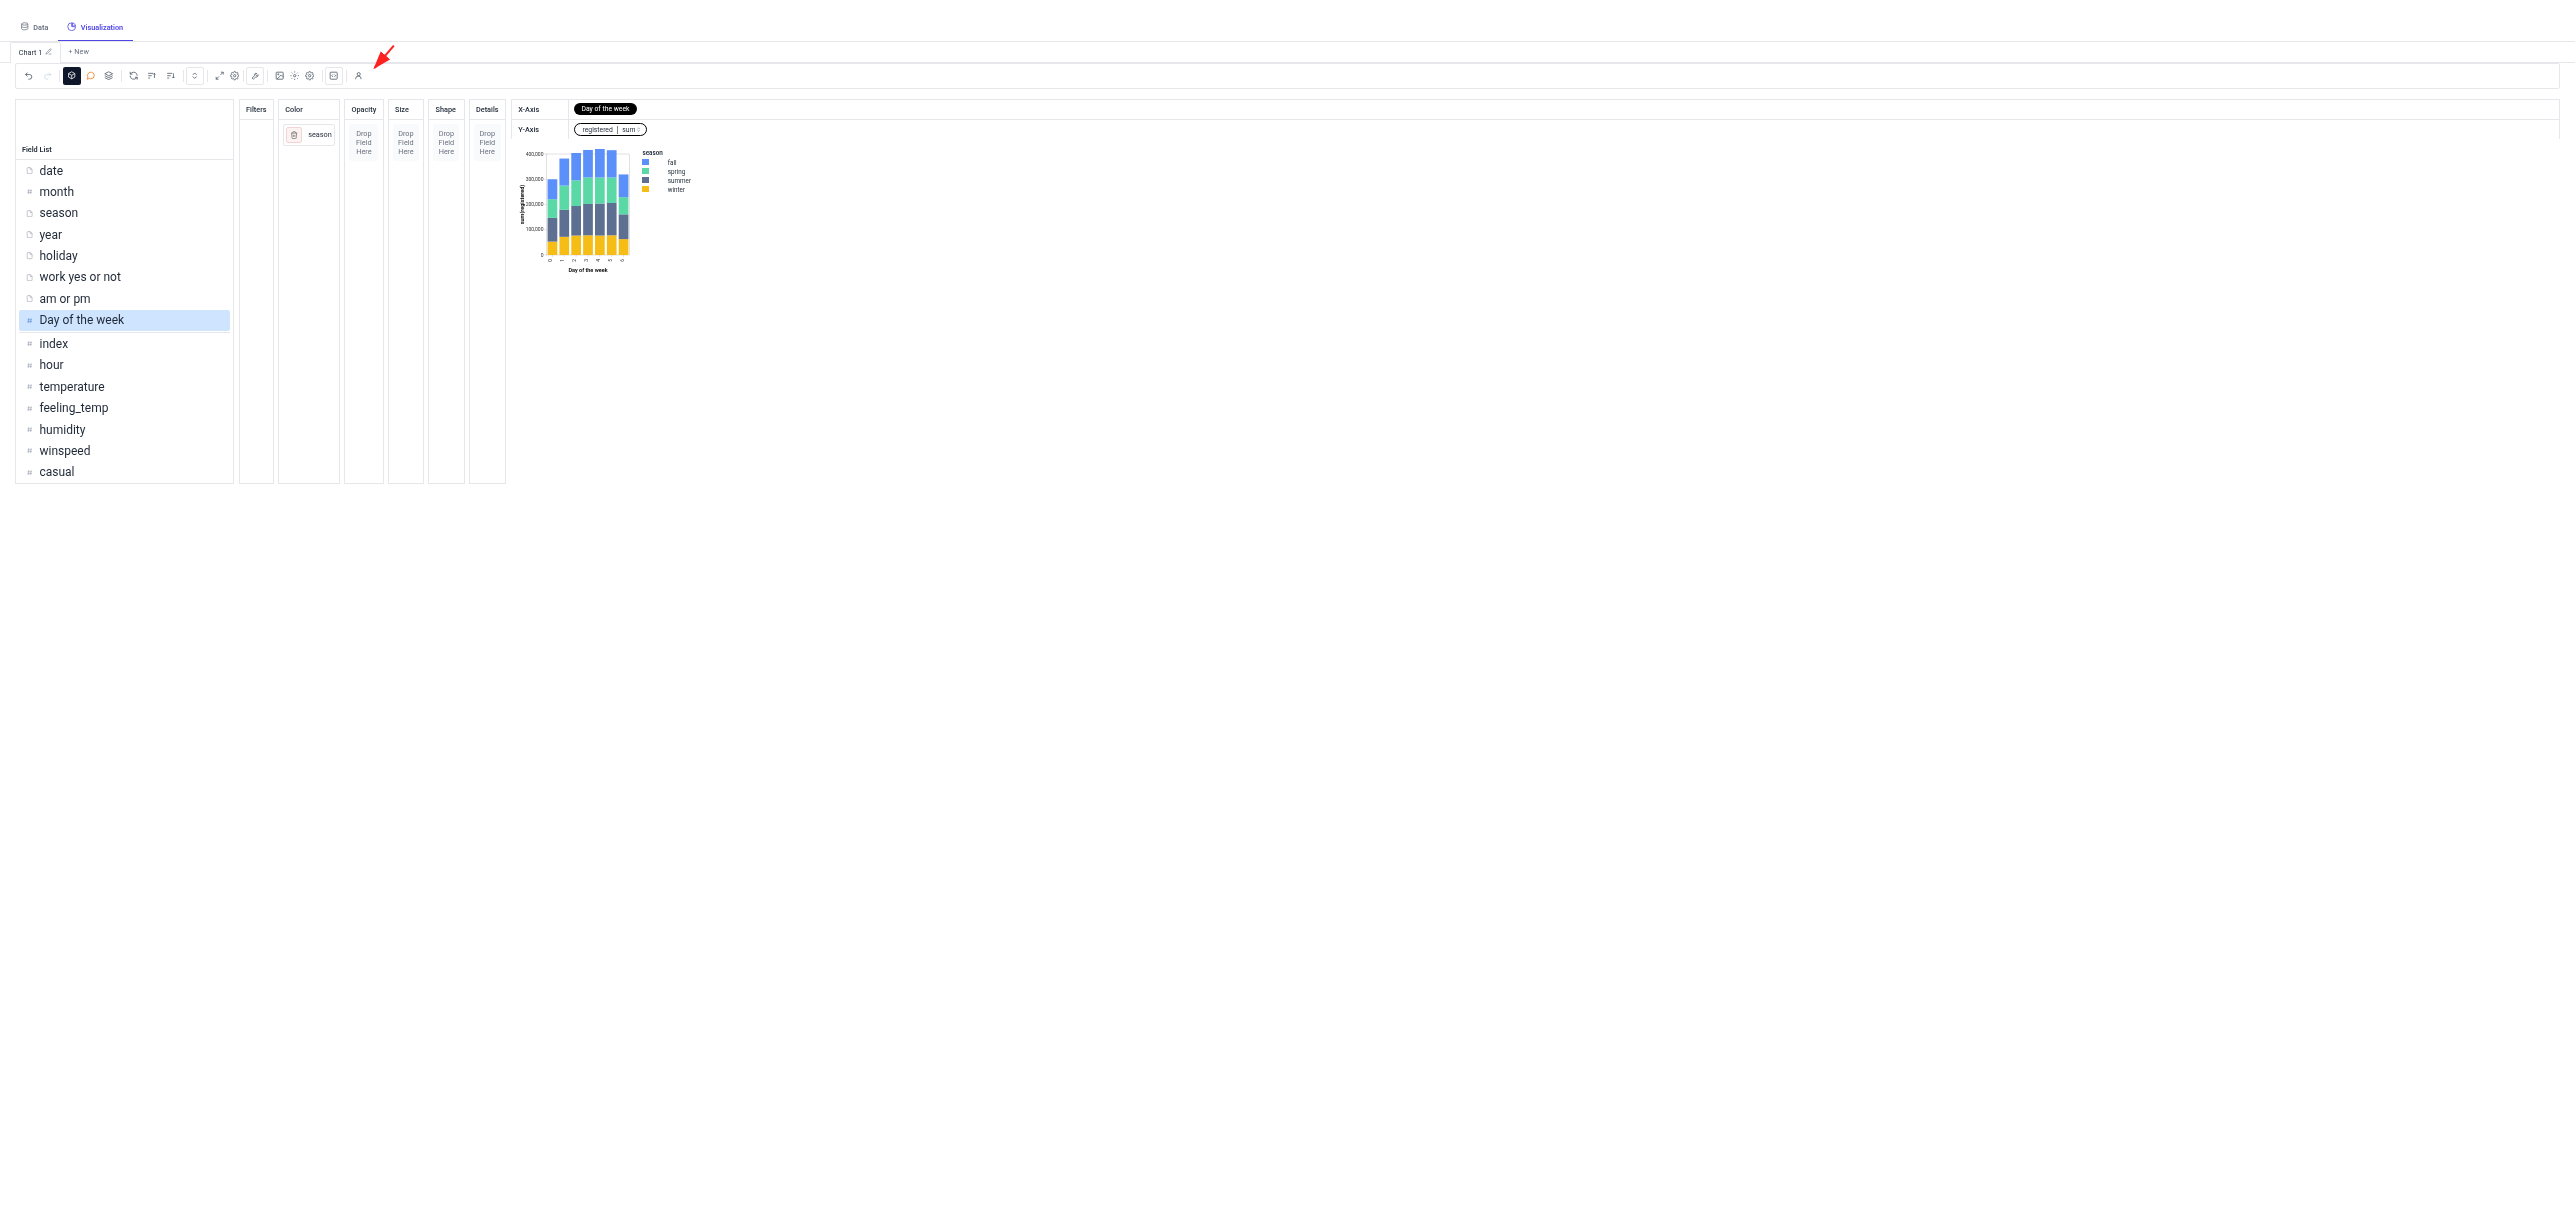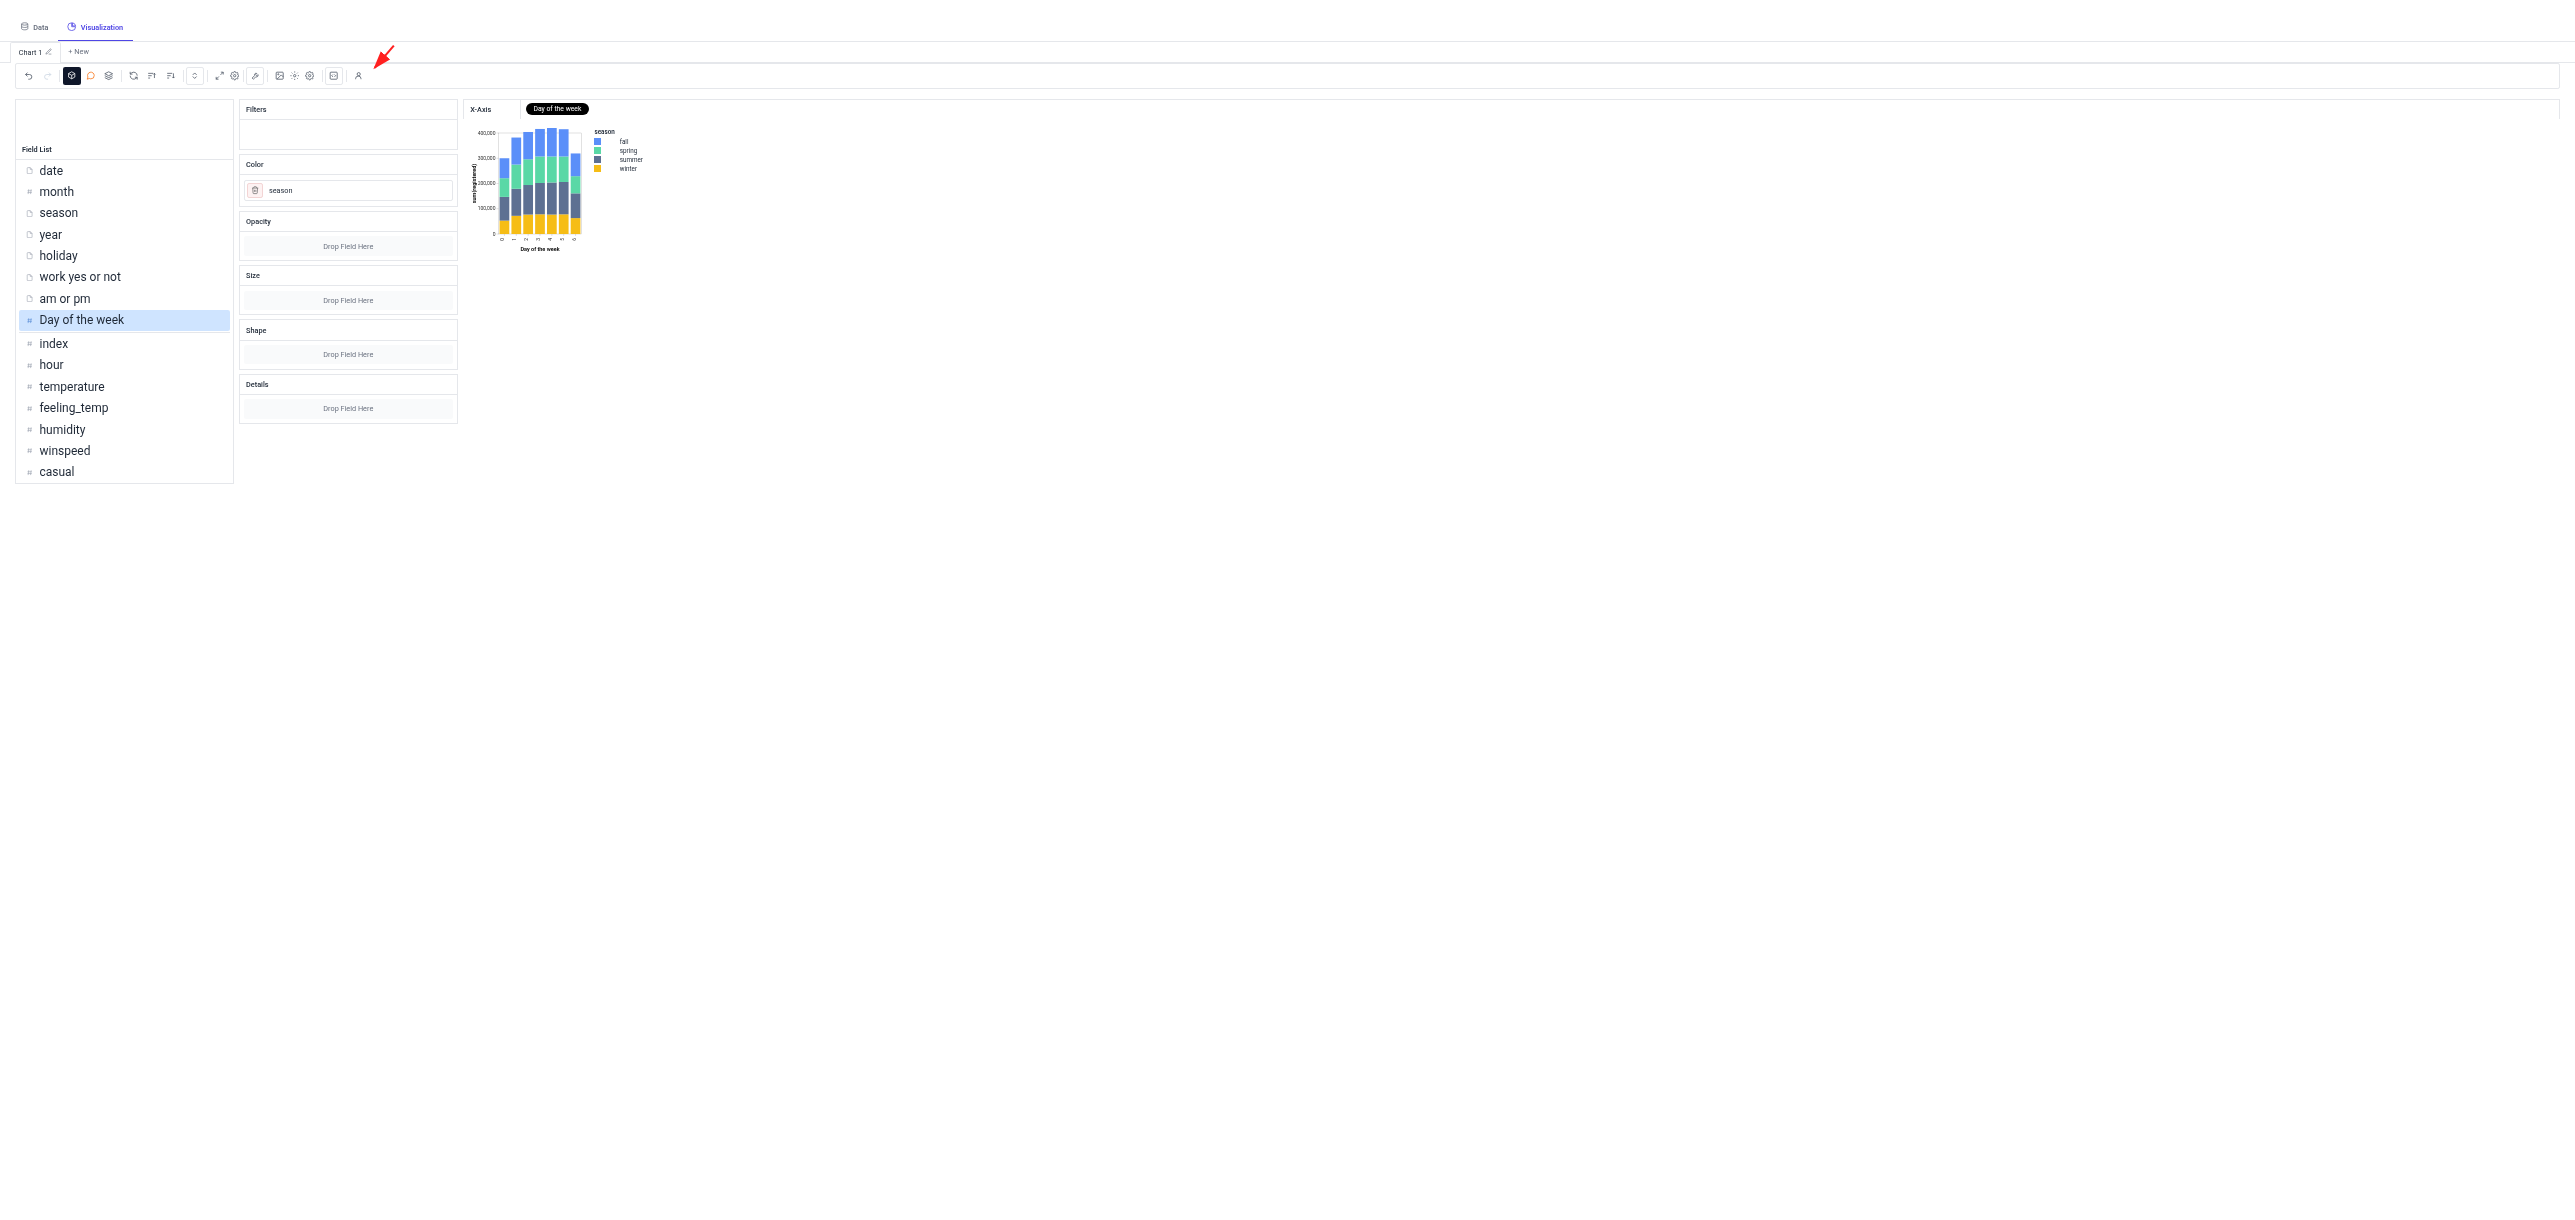--- a/index.html
+++ b/index.html
@@ -9,21 +9,21 @@
   .top-tab { display: flex; align-items: center; gap: 4.2px; padding: 6.3px 9.4px; cursor: pointer; font-weight: 600; color: #6b7280; border-bottom: 1px solid transparent; }
   .top-tab.active { color: #4f46e5; border-bottom-color: #4f46e5; }
   .top-tab svg { width: 9.4px; height: 9.4px; }
 
   .chart-tabs { display: flex; align-items: flex-start; border-bottom: 0.5px solid #e5e7eb; padding: 0 10.4px; }
   .chart-tab { padding: 5.2px 7.3px; border: 0.5px solid #e5e7eb; border-bottom: none; border-radius: 2.1px 2.1px 0 0; background: #fff; display: flex; align-items: center; gap: 3.1px; cursor: pointer; position: relative; top: 0.5px; }
   .chart-tab.new { border: none; color: #6b7280; }
 
   .main { display: flex; gap: 5.2px; padding: 5.2px 14.6px; }
   .col-left { flex: 0 0 219px; border: 0.5px solid #e5e7eb; }
-  .col-mid { flex: 0 0 219px; display: flex; flex-direction: column; gap: 4.2px; }
+  .col-mid { flex: 0 0 219px; display: flex; flex-direction: row; gap: 4.2px; }
   .col-right { flex: 1; display: flex; flex-direction: column; }
 
   .toolbar { display: flex; align-items: center; gap: 1px; padding: 3.1px 4.2px; border: 0.5px solid #e5e7eb; border-radius: 2.1px; margin: 0 14.6px 4.2px 14.6px; }
   .toolbar .btn { width: 17.7px; height: 17.7px; display: flex; align-items: center; justify-content: center; border-radius: 2.1px; cursor: pointer; color: #4b5563; }
   .toolbar .btn.boxed { border: 0.5px solid #e5e7eb; }
   .toolbar .btn.dark { background: #0f172a; color: #fff; }
   .toolbar .sep { width: 0.5px; height: 12.5px; background: #e5e7eb; margin: 0 2.1px; }
   .toolbar svg { width: 9.4px; height: 9.4px; }
 
   .panel-header { padding: 5.2px 6.3px; font-weight: 600; border-bottom: 0.5px solid #e5e7eb; margin-top: 40px; }
@@ -442,20 +442,35 @@
           <div class="drop-zone">Drop Field Here</div>
         </div>
     </div>
   </div>
 
   <div class="col-right">
     <div class="axis-row">
       <div class="axis-label">X-Axis</div>
       <div class="axis-body">
         <span class="pill-dark">Day of the week</span>
+      </div>
+    </div>
+    <div class="axis-row">
+      <div class="axis-label">Y-Axis</div>
+      <div class="axis-body">
+        <span class="pill-light">
+          <span>registered</span>
+          <span class="agg">
+            <span>sum</span>
+            <svg width="5.2" height="5.2" viewBox="0 0 24 24" fill="none" stroke="currentColor" stroke-width="2">
+                <polyline points="7 9 12 4 17 9"></polyline>
+                <polyline points="7 15 12 20 17 15"></polyline>
+              </svg>
+          </span>
+        </span>
       </div>
     </div>
 
     <div class="chart-area">
       <div class="chart-plot">
         <svg class="chart-svg" viewBox="0 0 230 250" id="chart-svg" style="font-size:14px">
             <rect x="58" y="10" width="166" height="202" fill="none" stroke="#888" stroke-width="0.5"></rect>
             <line x1="54" y1="212" x2="58" y2="212" stroke="#888" stroke-width="0.5"></line>
             <text x="52" y="215" text-anchor="end" font-size="10" fill="#333">0</text>
             <line x1="54" y1="161.5" x2="58" y2="161.5" stroke="#888" stroke-width="0.5"></line>

